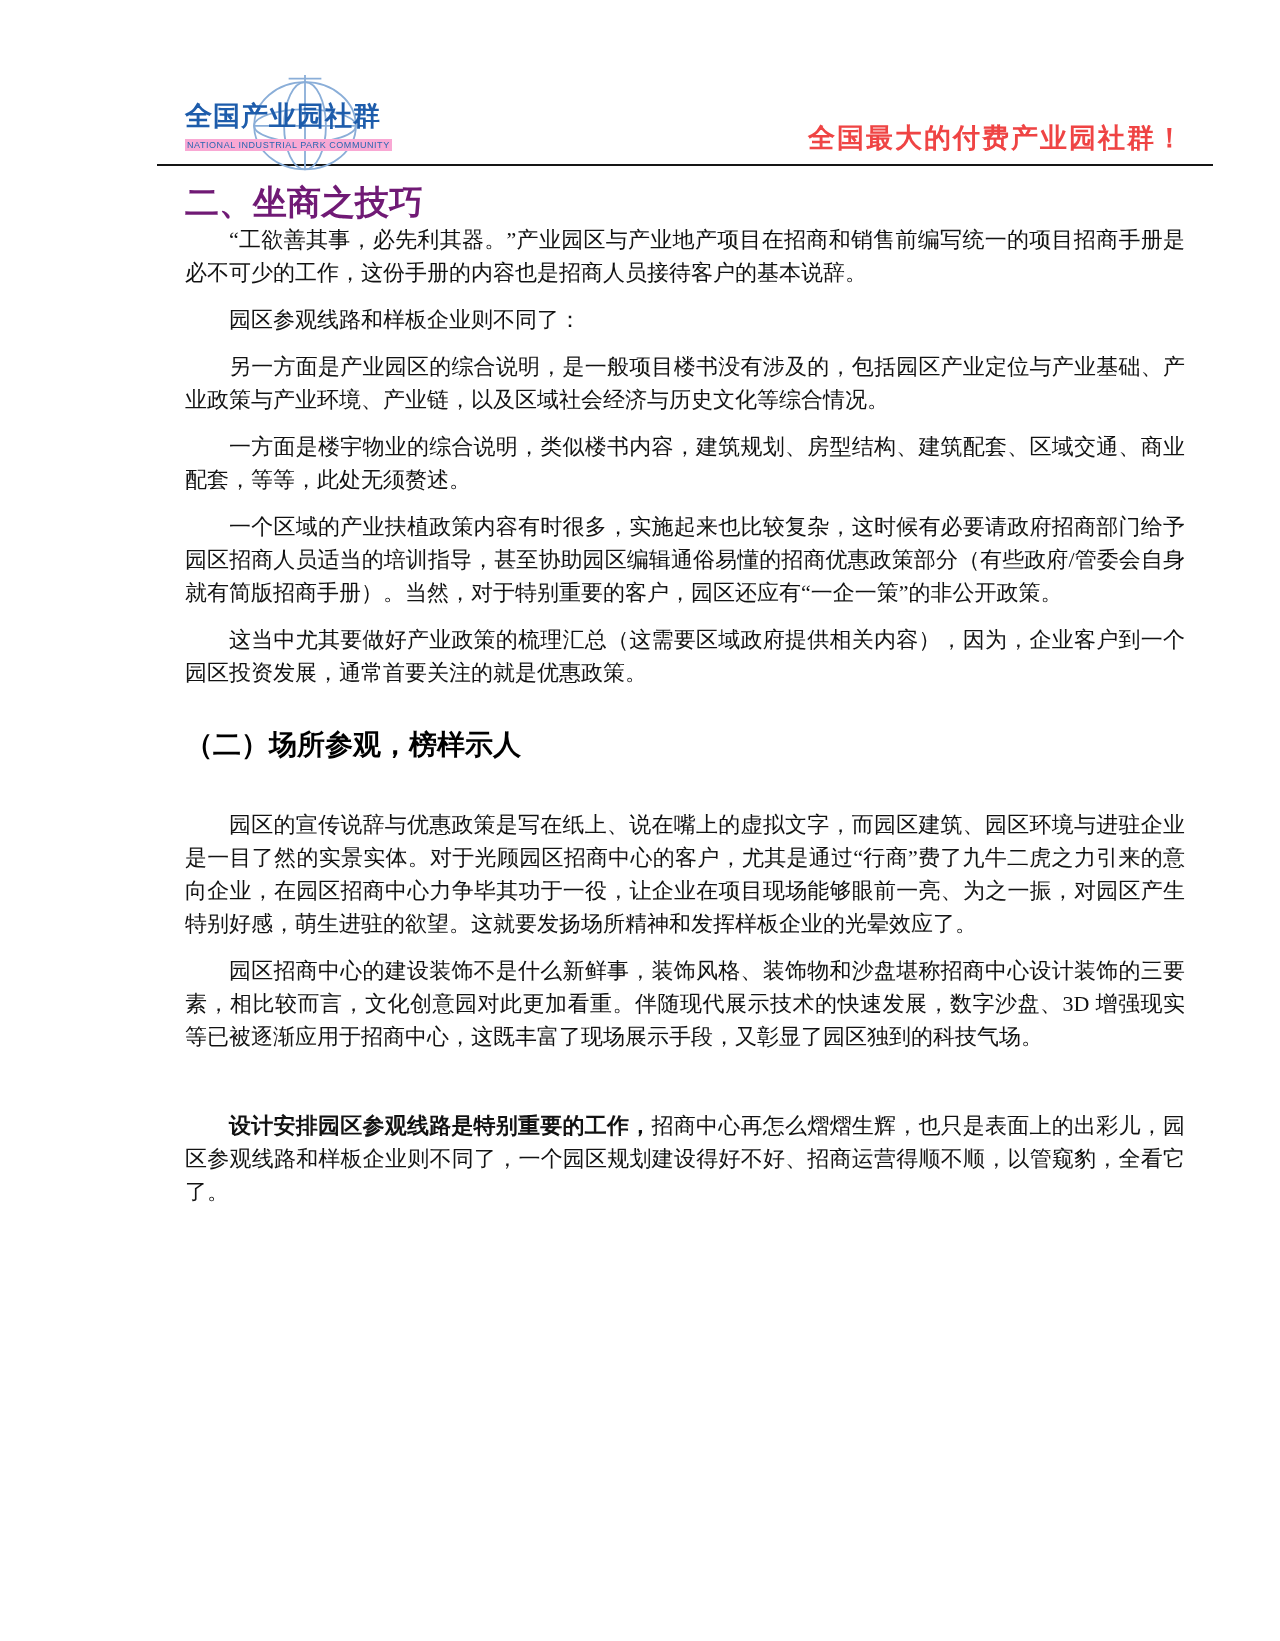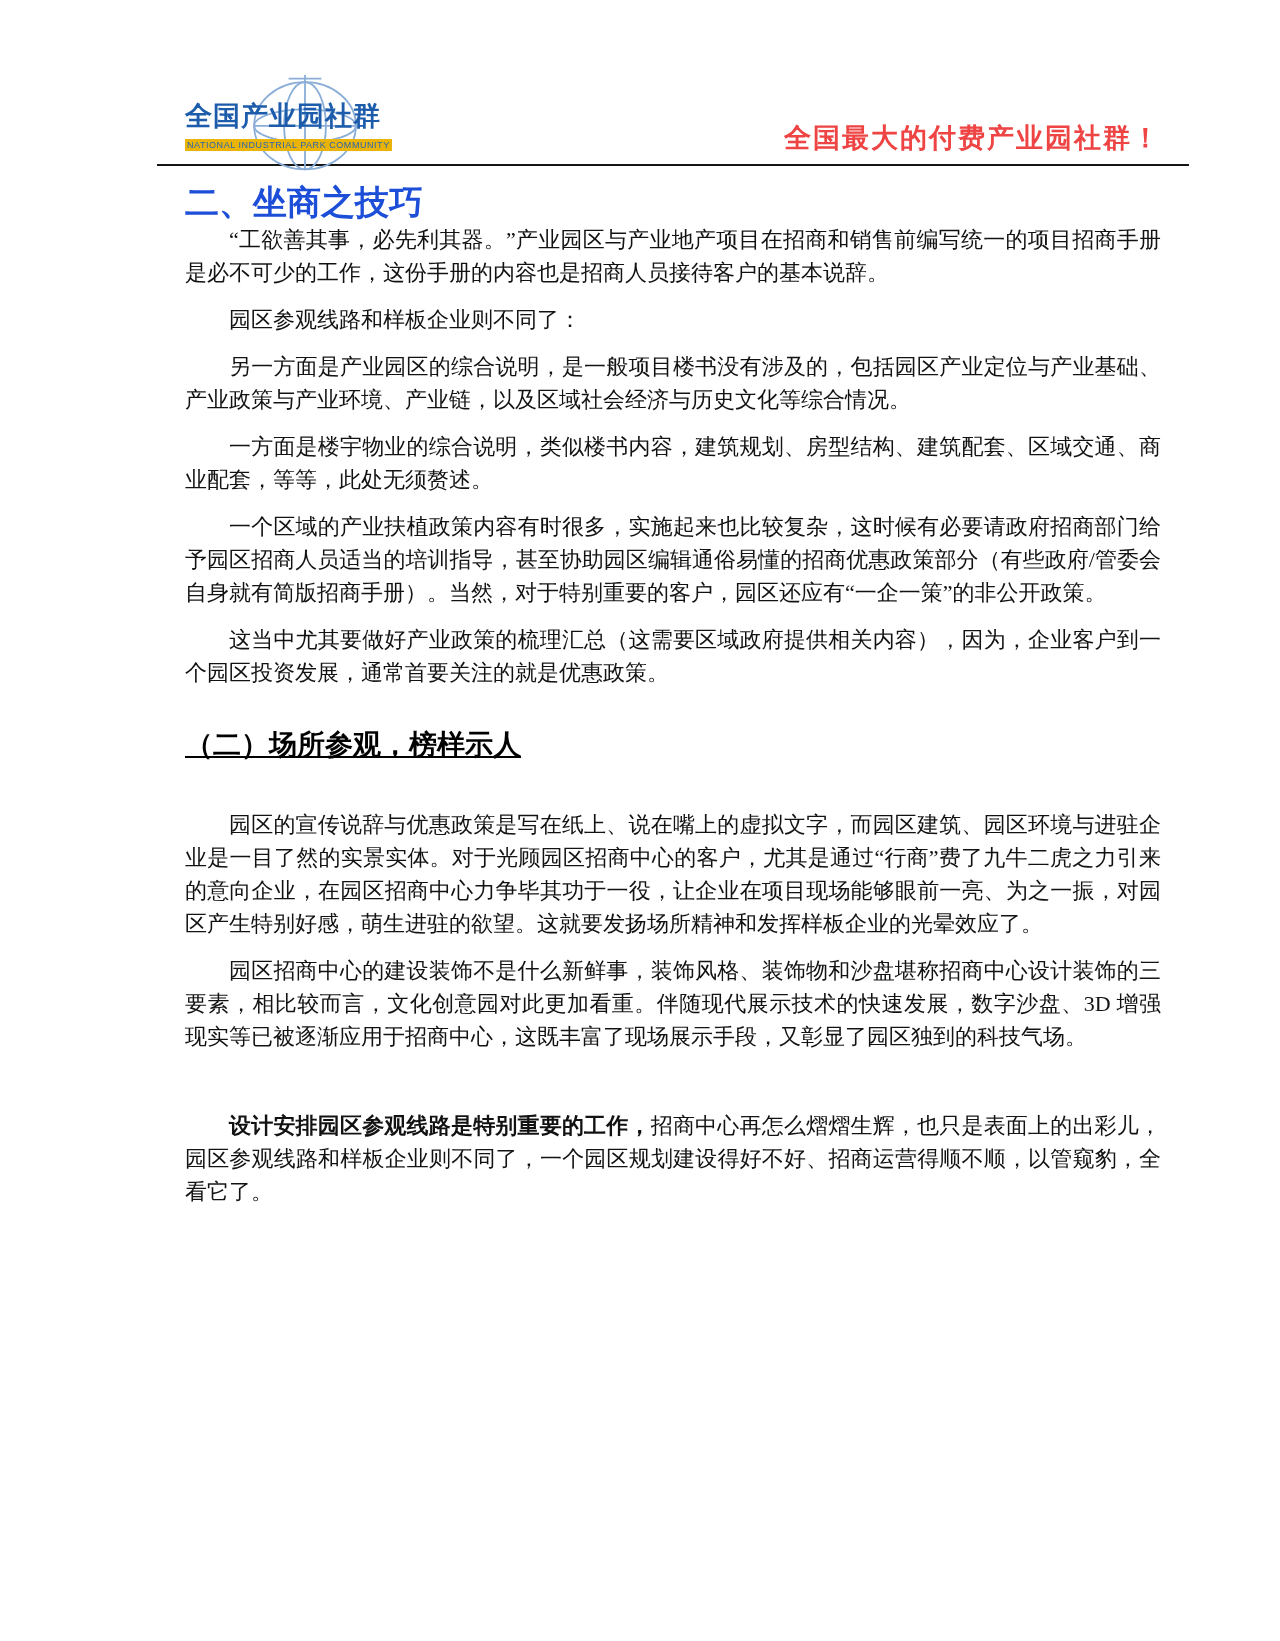--- a/index.html
+++ b/index.html
@@ -3,21 +3,21 @@
 <meta charset="utf-8">
 <style>
   html,body{margin:0;padding:0;background:#ffffff;}
   .page{
     position:relative;
     width:1280px;
     height:1641px;
     margin:0 auto;
     background:#ffffff;
     box-sizing:border-box;
-    padding:84px 119px 0 185px;
+    padding:84px 95px 0 185px;
     overflow:hidden;
     color:#111;
   }
   
   .header{
     display:flex;
     justify-content:space-between;
     align-items:flex-end;
     height:80px;
   }
@@ -47,21 +47,21 @@
     white-space:nowrap;
   }
   .logo-en{
     position:relative;
     z-index:1;
     margin-top:3px;
     font-family:"Liberation Sans","DejaVu Sans",sans-serif;
     font-size:9px;
     letter-spacing:0.55px;
     color:#2a66b0;
-    background:#eab308;
+    background:#f9a8d4;
     display:inline-block;
     padding:1px 2px;
     white-space:nowrap;
   }
   .slogan{
     font-family:"Liberation Serif","DejaVu Serif",serif;
     font-weight:600;
     font-size:27px;
     letter-spacing:2px;
     color:#ef4444;
@@ -73,33 +73,32 @@
     margin:0 -28px;
     height:0;
   }
   
   .doc-title{
     margin:16px 0 0 0;
     font-family:"Liberation Sans","DejaVu Sans",sans-serif;
     font-weight:700;
     font-size:34px;
     line-height:1.2;
-    color:#1d4ed8;
+    color:#701a75;
   }
   .section-heading{
     margin:50px 0 46px 0;
     font-family:"Liberation Sans","DejaVu Sans",sans-serif;
     font-weight:700;
     font-size:28px;
     line-height:1.25;
     color:#000;
   }
   .section-heading.second{
     margin-top:38px;
-    text-decoration:underline;
   }
   .para{
     margin:0 0 14px 0;
     font-family:"Liberation Serif","DejaVu Serif",serif;
     font-size:22px;
     line-height:33px;
     text-indent:2em;
     text-align:justify;
     color:#121212;
   }

